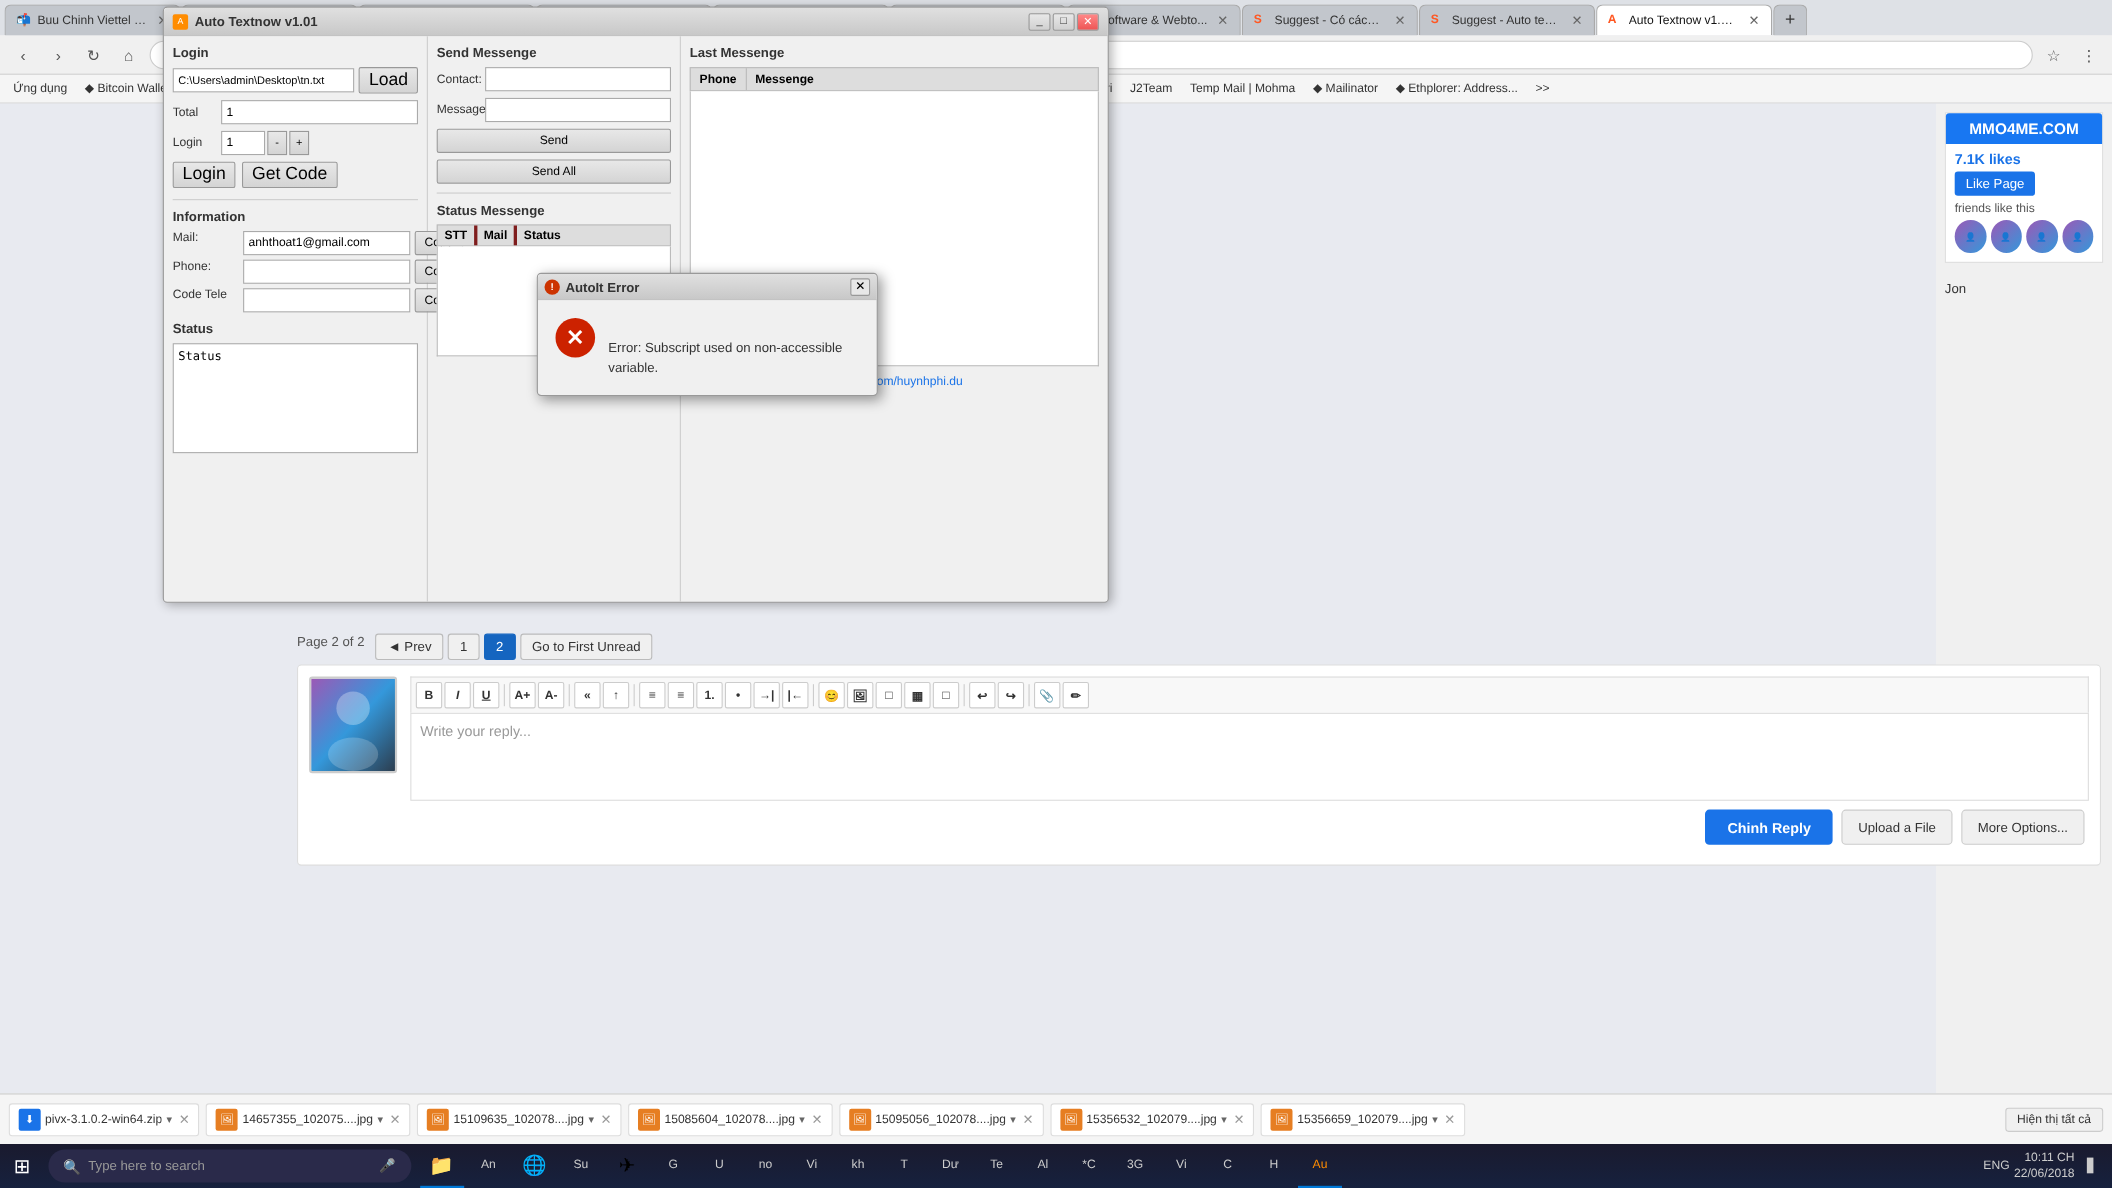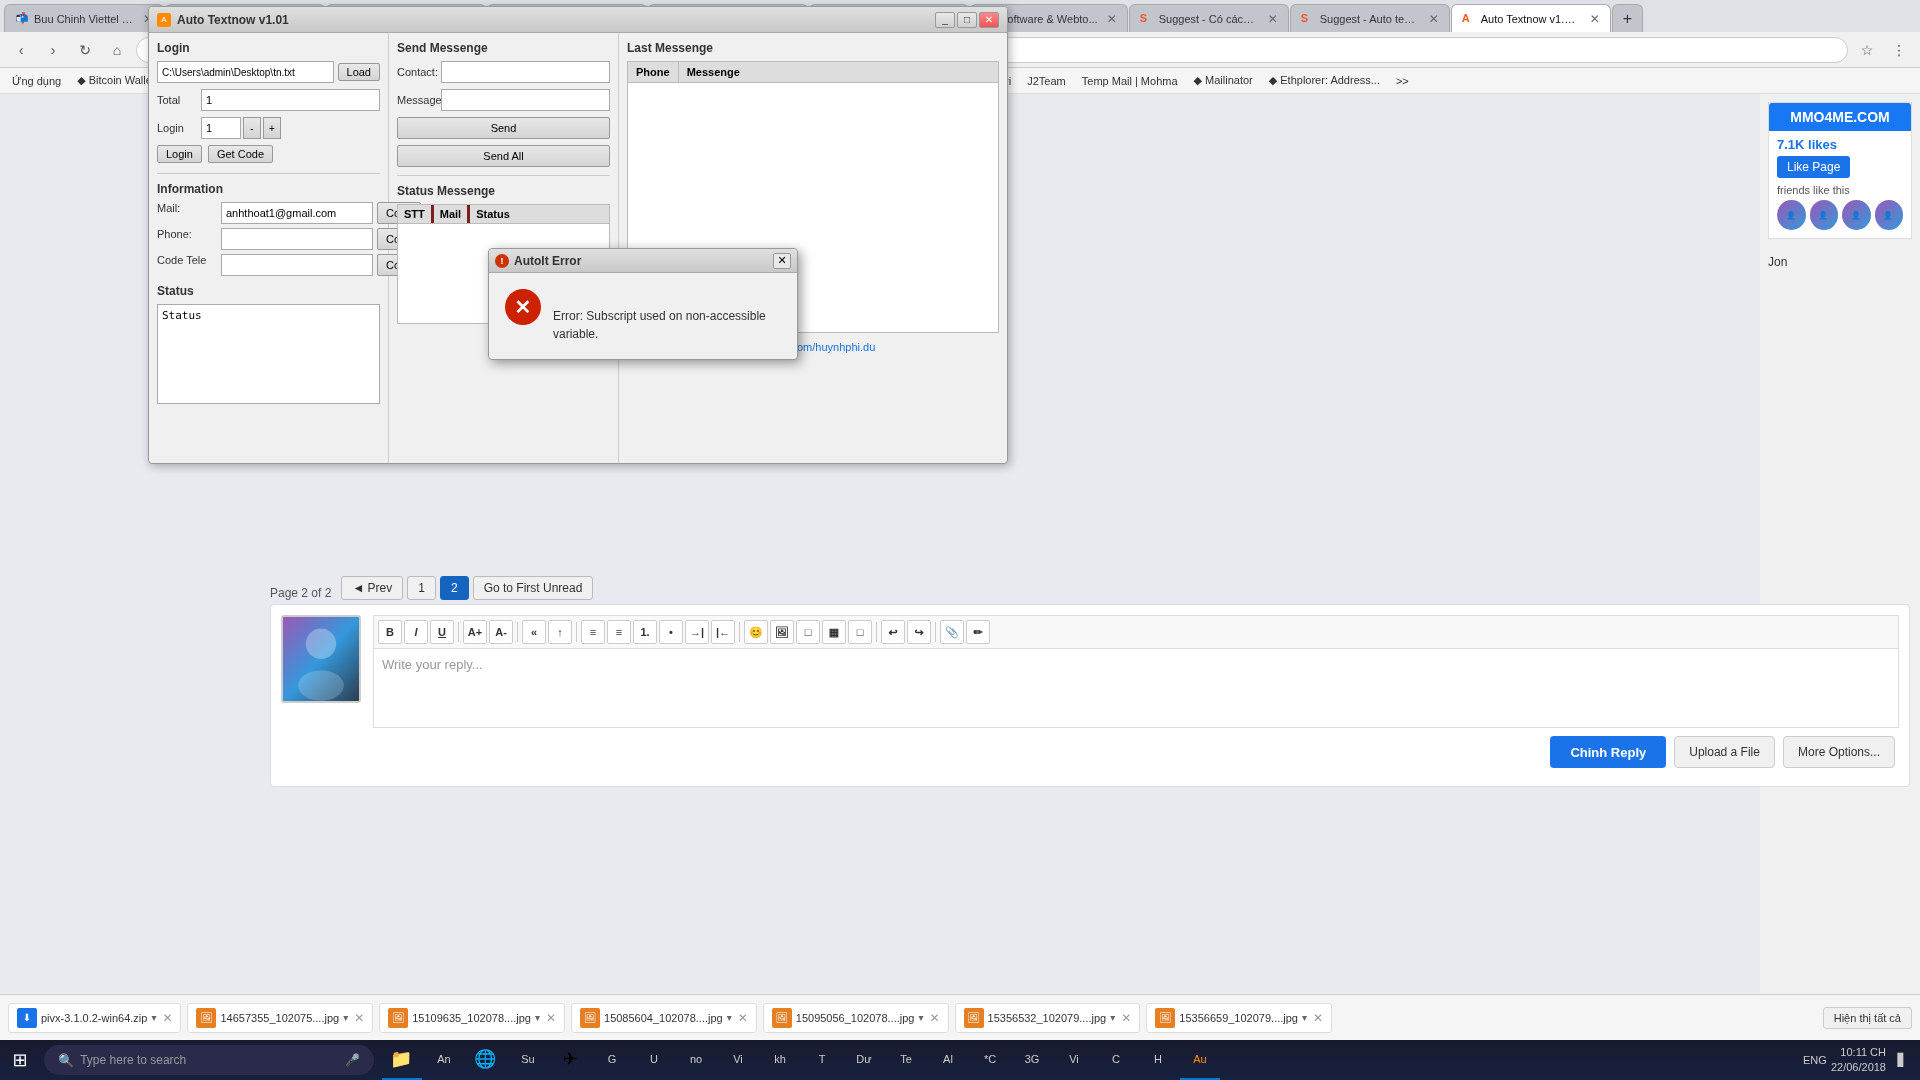--- a/index.html
+++ b/index.html
@@ -124,21 +124,21 @@
       background: #e8eaf0;
       overflow: hidden;
     }
 
     
     .pagination-bar {
       position: absolute;
       top: 482px;
       left: 270px;
       display: flex;
-      align-items: flex-end;
+      align-items: flex-start;
       gap: 4px;
       z-index: 5;
     }
     .page-label {
       font-size: 12px;
       color: #555;
       margin-right: 6px;
     }
     .page-btn {
       padding: 4px 10px;
@@ -302,21 +302,21 @@
       border-radius: 2px;
       cursor: pointer;
       font-size: 10px;
       display: flex; align-items: center; justify-content: center;
       color: #333;
     }
     .wctrl-btn.close { background: linear-gradient(to bottom, #f88, #e55); color: #fff; }
 
     .window-body {
       display: flex;
-      height: 430px;
+      height: 514px;
     }
 
     
     .panel-left {
       width: 240px;
       padding: 8px;
       border-right: 1px solid #ccc;
       flex-shrink: 0;
     }
     .section-title {
@@ -342,21 +342,21 @@
       height: 22px;
       border: 1px solid #aaa;
       background: #fff;
       padding: 0 4px;
       font-size: 11px;
     }
     .btn-small {
       padding: 2px 8px;
       border: 1px solid #999;
       background: linear-gradient(to bottom, #e8e8e8, #d4d4d4);
-      font-size: 11px;
+      font-size: 16px;
       cursor: pointer;
       border-radius: 2px;
     }
     .spin-control {
       display: flex;
       align-items: center;
       gap: 2px;
     }
     .spin-input {
       width: 40px;

